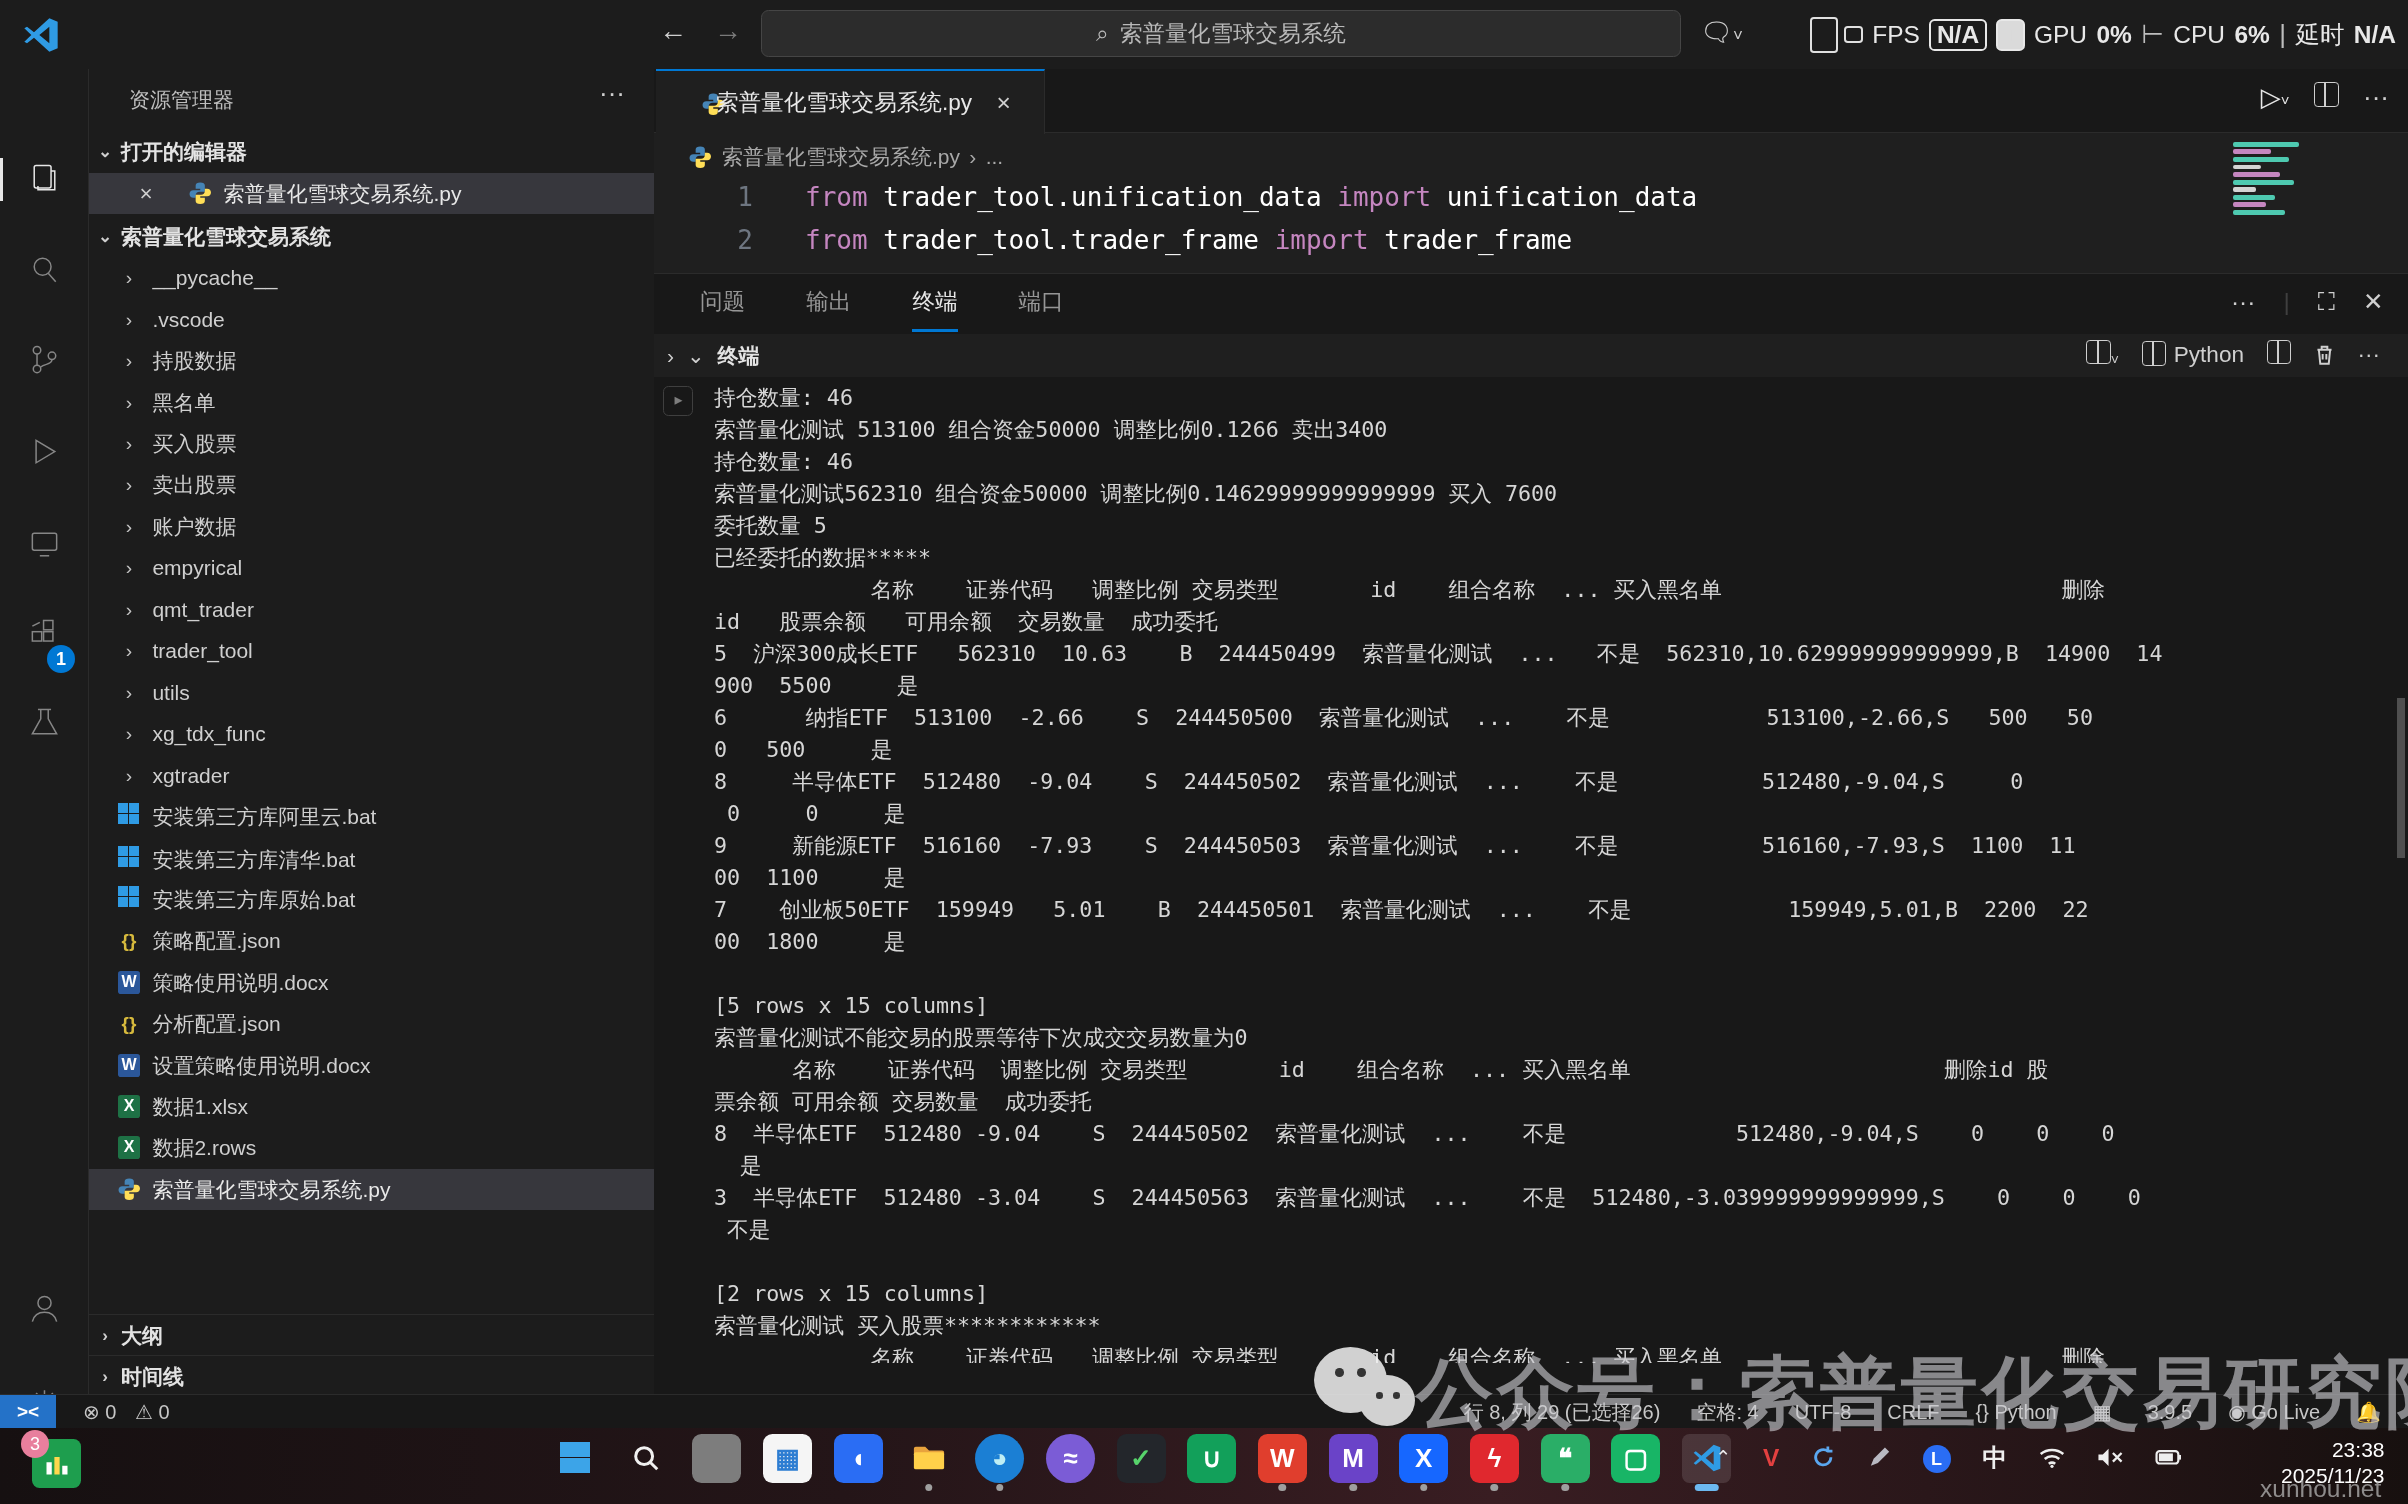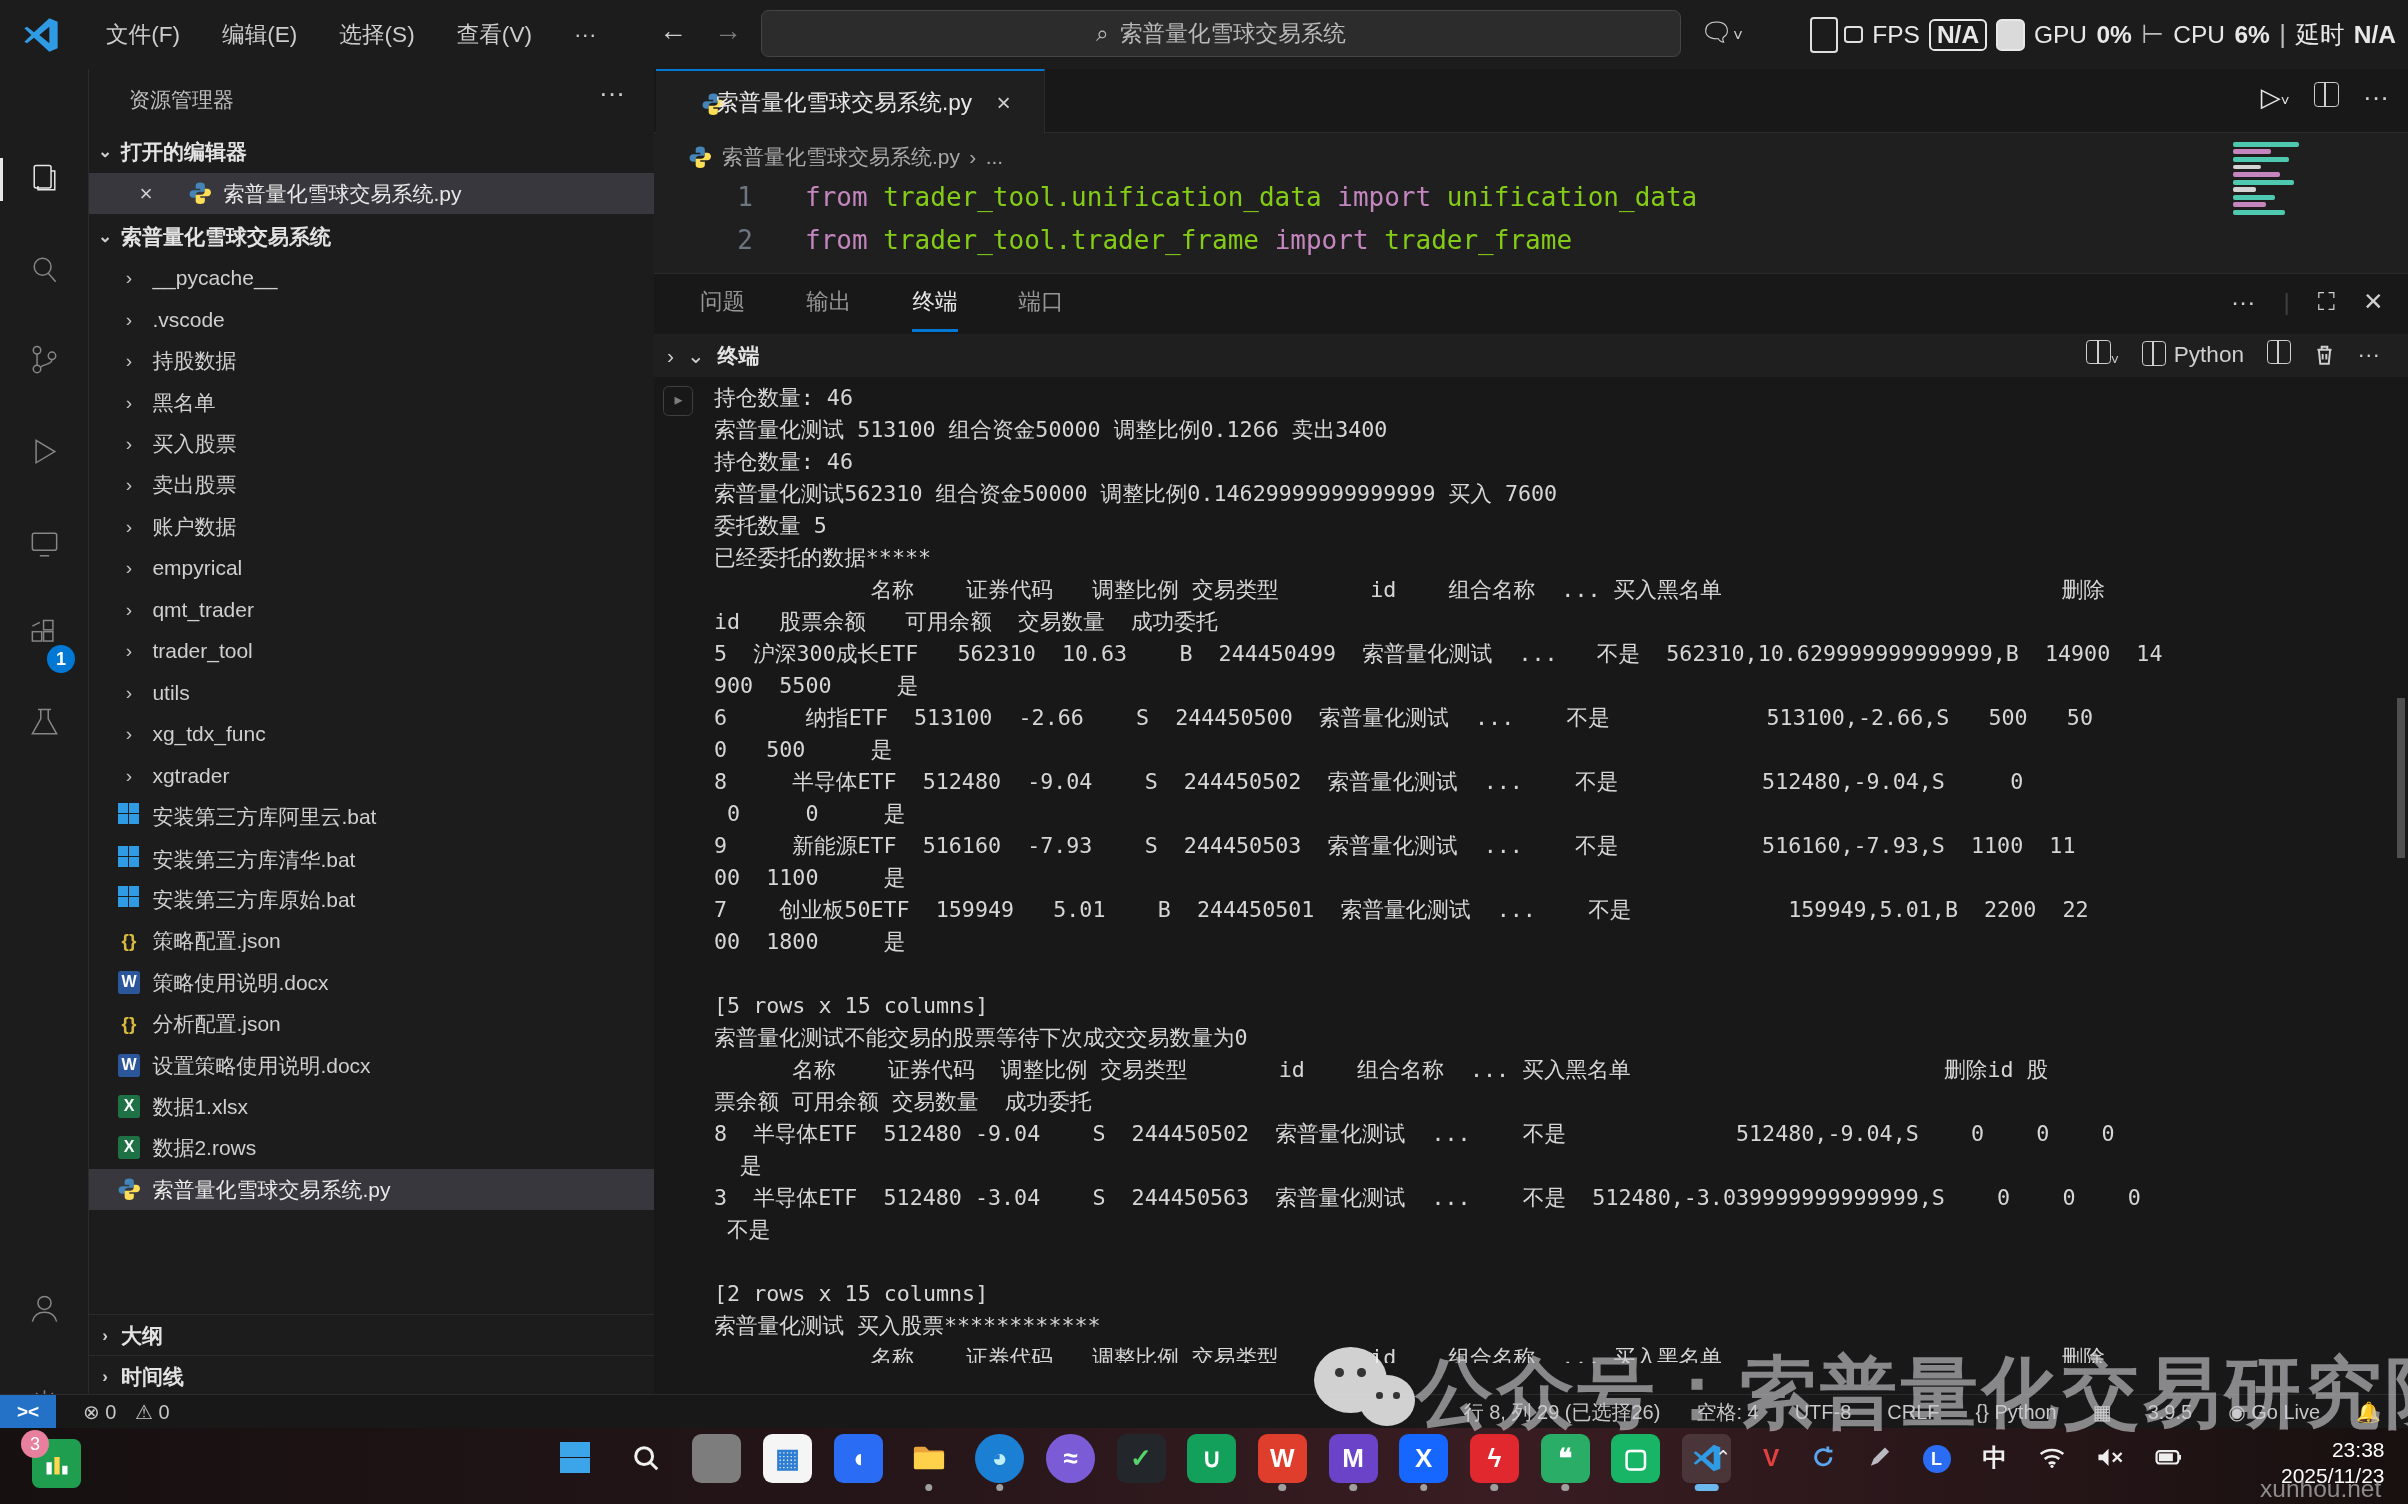--- a/index.html
+++ b/index.html
@@ -61,21 +61,21 @@
       border-right:0.9px solid #2b2b2b;display:flex;align-items:center;font-size:22.6px;color:#e8e8e8;}
   #tab1 .pyico{margin-left:22.6px;}
   #tab1 .t-title{margin-left:13px;}
   #tab1 .t-close{margin-left:24.5px;font-size:24.5px;color:#cfcfcf;}
   #editor-actions{position:absolute;right:19px;top:13px;display:flex;gap:24.5px;align-items:center;color:#d0d0d0;font-size:26px;}
   #breadcrumb{position:absolute;left:34px;top:68px;height:40px;display:flex;align-items:center;font-size:21px;color:#a9a9a9;gap:9.4px;}
   #code{position:absolute;left:0;top:107px;width:100%;height:942px;font-family:"DejaVu Sans Mono", monospace;font-size:26px;}
   .codeline{position:absolute;left:0;width:100%;height:43px;line-height:43px;white-space:pre;}
   .lnum{position:absolute;left:0;width:99px;text-align:right;color:#6e7681;}
   .ltext{position:absolute;left:151px;}
-  .tok-kw{color:#c586c0;}.tok-ty{color:#84cc16;}.tok-pl{color:#d4d4d4;}
+  .tok-kw{color:#c586c0;}.tok-ty{color:#ffffff;}.tok-pl{color:#d4d4d4;}
   #minimap{position:absolute;right:28px;top:71px;width:151px;height:217px;background:#1f1f1f;}
   #minimap div{position:absolute;height:4.7px;border-radius:1.9px;}
   
   #panel{position:absolute;left:0;top:204px;width:100%;height:1121px;background:#181818;border-top:0.9px solid #2b2b2b;}
   #panel-tabs{position:absolute;left:38px;top:0;height:60px;display:flex;gap:53px;}
   .ptab{font-size:22.6px;color:#969696;line-height:56px;position:relative;margin-left:8px;}
   .ptab.active{color:#e7e7e7;}
   .ptab.active::after{content:"";position:absolute;left:0;right:0;bottom:1.9px;height:2.8px;background:#0078d4;}
   #panel-actions{position:absolute;right:24.5px;top:13px;display:flex;gap:28px;align-items:center;color:#cfcfcf;font-size:24.5px;}
   #term-toolbar{position:absolute;left:0;top:60px;width:100%;height:43px;background:#1f1f1f;display:flex;align-items:center;}
@@ -122,21 +122,20 @@
   #wm-site{left:2260px;top:1475px;z-index:60;font-size:24.5px;color:rgba(180,180,180,.75);}
   svg{display:block;}
 </style>
 </head>
 <body>
 
 <div id="titlebar" class="abs">
   <svg id="vscode-logo" class="abs" viewBox="0 0 24 24">
     <path fill="#2f9be4" d="M17 2l-9.2 8.4L3.6 7 2 8l4.2 4L2 16l1.6 1 4.2-3.4L17 22l5-2V4l-5-2zm0 5v10l-6-5 6-5z"></path>
   </svg>
-  <div id="menus" class="abs"><span class="menu-item">文件(F)</span><span class="menu-item">编辑(E)</span><span class="menu-item">选择(S)</span><span class="menu-item">查看(V)</span><span class="menu-item">···</span></div>
   <div id="nav-back" class="abs navarrow">←</div>
   <div id="nav-fwd" class="abs navarrow">→</div>
   <div id="cmd-center" class="abs">
     <span class="mag">⌕</span>
     <span>索普量化雪球交易系统</span>
   </div>
   <div id="copilot" class="abs">🗨<span style="font-size:17px;">˅</span></div>
   <div id="perf" class="abs">
     <span class="perf-ico"></span>
       <span class="perf-ico small"></span>

